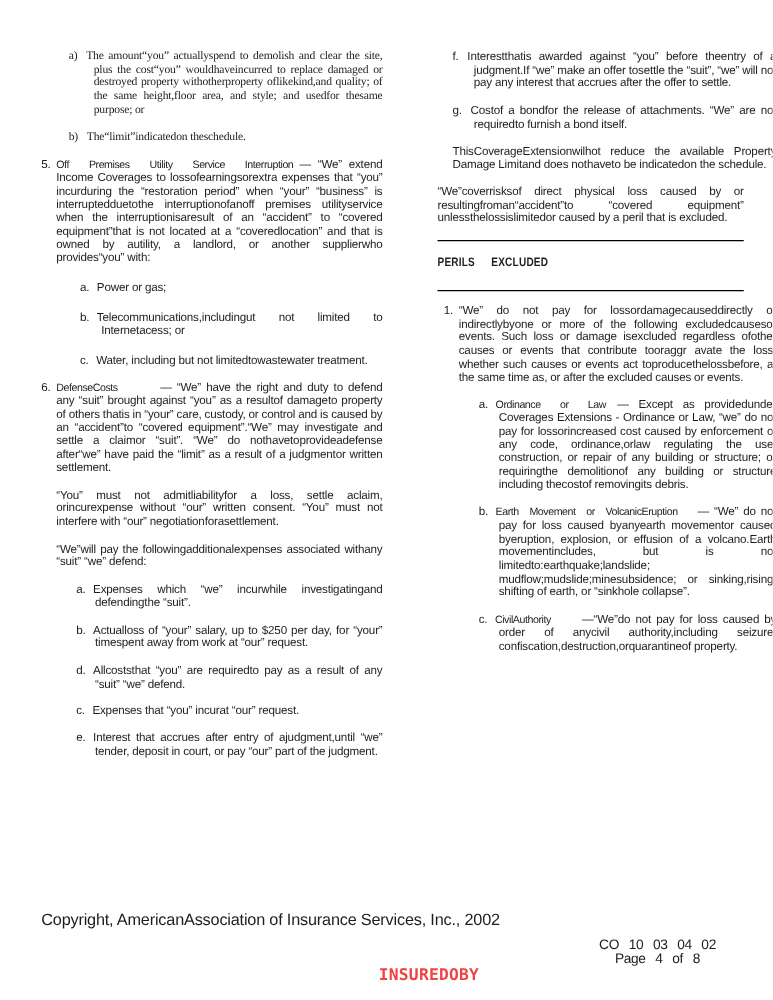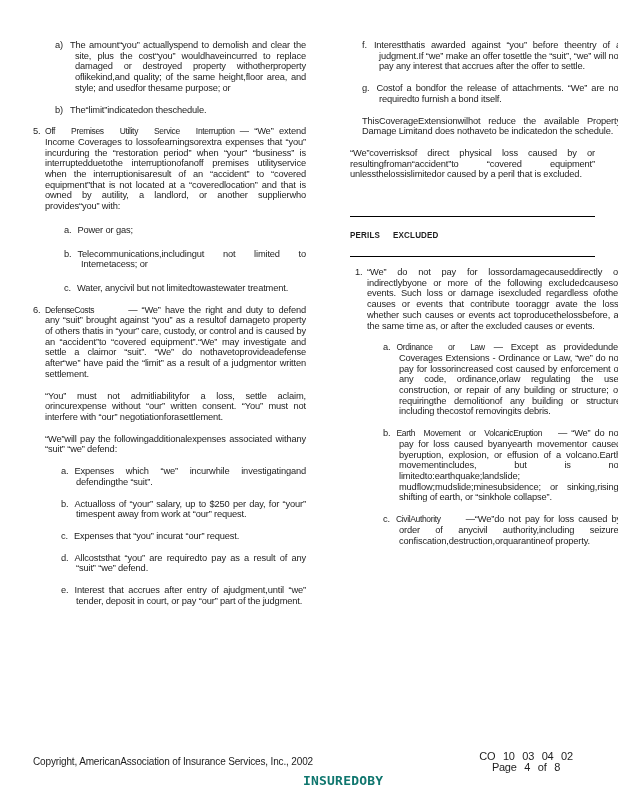--- a/index.html
+++ b/index.html
@@ -11,21 +11,21 @@
   .page { position:absolute; inset:0; background:#fff; overflow:hidden; }
   .col { position:absolute; top:40px; }
   .col-left  { left:33px;  width:273px; }
   .col-right { left:350px; width:271px; }
 
   p, .li {
     margin:0 0 11px 0; text-align:justify;
     font-size:9.3px; line-height:10.7px; letter-spacing:-0.15px;
   }
   
-  .li-ab { padding-left:42px; text-indent:-20px; }
+  .li-ab { padding-left:42px; text-indent:-20px;font-family:Liberation Serif, serif; }
   .li-ab .mk { margin-right:7px; }
   .li5   { padding-left:36px; text-indent:-17px;margin-top:13px; }
   .li5 .mk { margin-right:6px; }
   .li6   { padding-left:31px; text-indent:-15px; }
   .li6 .mk { margin-right:6px; }
   .li-fg { padding-left:29px; text-indent:-17px; }
   .li-fg .mk { margin-right:7px; }
   .li-x  { padding-left:49px; text-indent:-16px; }
   .li-x .mk { margin-right:6px; }
 
@@ -46,64 +46,64 @@
     border-top:1px solid #000; border-bottom:1px solid #000;
     padding:7px 0 14px 0; margin:0 0 10px 0; width:245px;
   }
   .sect-hd .t {
     display:inline-block; transform:scaleX(0.82); transform-origin:0 60%;
     font-weight:bold; font-size:9.8px; word-spacing:13px; letter-spacing:0.2px;
   }
   .narrow { width:245px; }
   .mt10 { }
   .mt3  { margin-top:3px; }
-  .mb20 { margin-bottom:36px; }
+  .mb20 { margin-bottom:12px; }
 
   
   .footer-copyright {
-    position:absolute; left:33px; top:756px;
-    font-size:10px; letter-spacing:-0.15px;
+    position:absolute; left:33px; top:728px;
+    font-size:13px; letter-spacing:-0.15px;
   }
   .footer-code {
     position:absolute; left:450px; top:751px; width:152px;
     text-align:center; font-size:11px; line-height:11px;
     letter-spacing:-0.3px; word-spacing:5px;
   }
   .stamp {
     position:absolute; left:303px; top:773px;
     font-family:"DejaVu Sans Mono", monospace; font-weight:bold;
-    font-size:13px; letter-spacing:0.2px; color:#0f766e;
+    font-size:13px; letter-spacing:0.2px; color:#ef4444;
   }
 </style>
 </head>
 <body>
 
 <div class="page">
 
   <div class="col col-left">
 
     <div class="li li-ab"><span class="mk">a)</span><span>The amount“you” actuallyspend to demolish and clear the site, plus the cost“you” wouldhaveincurred to replace damaged or destroyed property withotherproperty oflikekind,and quality; of the same height,floor area, and style; and usedfor thesame purpose; or</span></div>
 
     <div class="li li-ab mt10"><span class="mk">b)</span><span>The“limit”indicatedon theschedule.</span></div>
 
     <div class="item">
       <p><span class="num">5.</span><span class="cond sp-wide">Off Premises Utility Service Interruption</span><span>— “We” extend Income Coverages to lossofearningsorextra expenses that “you” incurduring the “restoration period” when “your” “business” is interruptedduetothe interruptionofanoff premises utilityservice when the interruptionisaresult of an “accident” to “covered equipment”that is not located at a “coveredlocation” and that is owned by autility, a landlord, or another supplierwho provides“you” with:</span></p>
       <div class="li li5"><span class="mk">a.</span><span>Power or gas;</span></div>
       <div class="li li5"><span class="mk">b.</span><span>Telecommunications,includingut not limited to Internetacess; or</span></div>
-      <div class="li li5"><span class="mk">c.</span><span>Water, anycivil but not limitedtowastewater treatment.</span></div>
+      <div class="li li5"><span class="mk">c.</span><span>Water, including but not limitedtowastewater treatment.</span></div>
     </div>
 
     <div class="item">
       <p><span class="num">6.</span><span class="cond gap-lg">DefenseCosts</span><span>— “We” have the right and duty to defend any “suit” brought against “you” as a resultof damageto property of others thatis in “your” care, custody, or control and is caused by an “accident”to “covered equipment”.“We” may investigate and settle a claimor “suit”. “We” do nothavetoprovideadefense after“we” have paid the “limit” as a result of a judgmentor written settlement.</span></p>
       <p class="mt10">“You” must not admitliabilityfor a loss, settle aclaim, orincurexpense without “our” written consent. “You” must not interfere with “our” negotiationforasettlement.</p>
       <p class="mt10">“We”will pay the followingadditionalexpenses associated withany “suit” “we” defend:</p>
       <div class="li li6"><span class="mk">a.</span><span>Expenses which “we” incurwhile investigatingand defendingthe “suit”.</span></div>
       <div class="li li6"><span class="mk">b.</span><span>Actualloss of “your” salary, up to $250 per day, for “your” timespent away from work at “our” request.</span></div>
+      <div class="li li6"><span class="mk">d.</span><span>Allcoststhat “you” are requiredto pay as a result of any “suit” “we” defend.</span></div>
       <div class="li li6"><span class="mk">c.</span><span>Expenses that “you” incurat “our” request.</span></div>
-      <div class="li li6"><span class="mk">d.</span><span>Allcoststhat “you” are requiredto pay as a result of any “suit” “we” defend.</span></div>
       <div class="li li6"><span class="mk">e.</span><span>Interest that accrues after entry of ajudgment,until “we” tender, deposit in court, or pay “our” part of the judgment.</span></div>
     </div>
   </div>
 
   <div class="col col-right">
 
     <div class="li li-fg"><span class="mk">f.</span><span>Interestthatis awarded against “you” before theentry of a judgment.If “we” make an offer tosettle the “suit”, “we” will not pay any interest that accrues after the offer to settle.</span></div>
     <div class="li li-fg"><span class="mk">g.</span><span>Costof a bondfor the release of attachments. “We” are not requiredto furnish a bond itself.</span></div>
 
     <p style="padding-left:12px;">ThisCoverageExtensionwilhot reduce the available Property Damage Limitand does nothaveto be indicatedon the schedule.</p>

